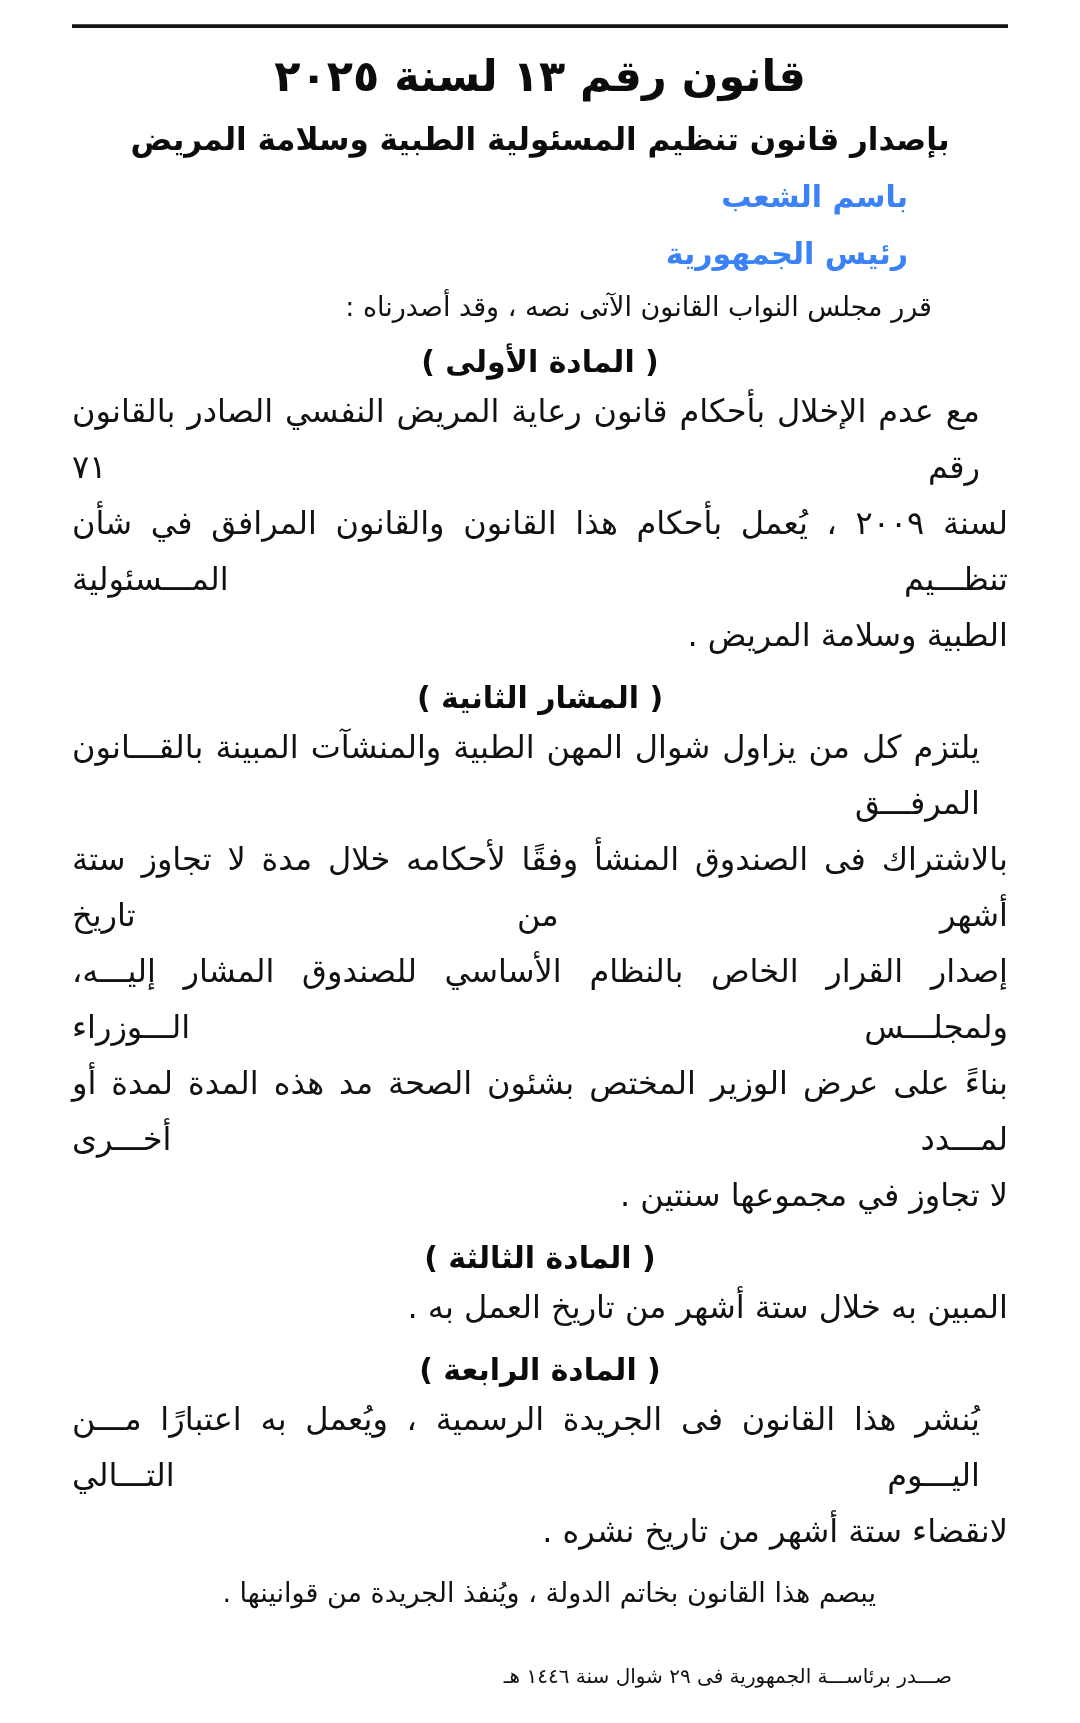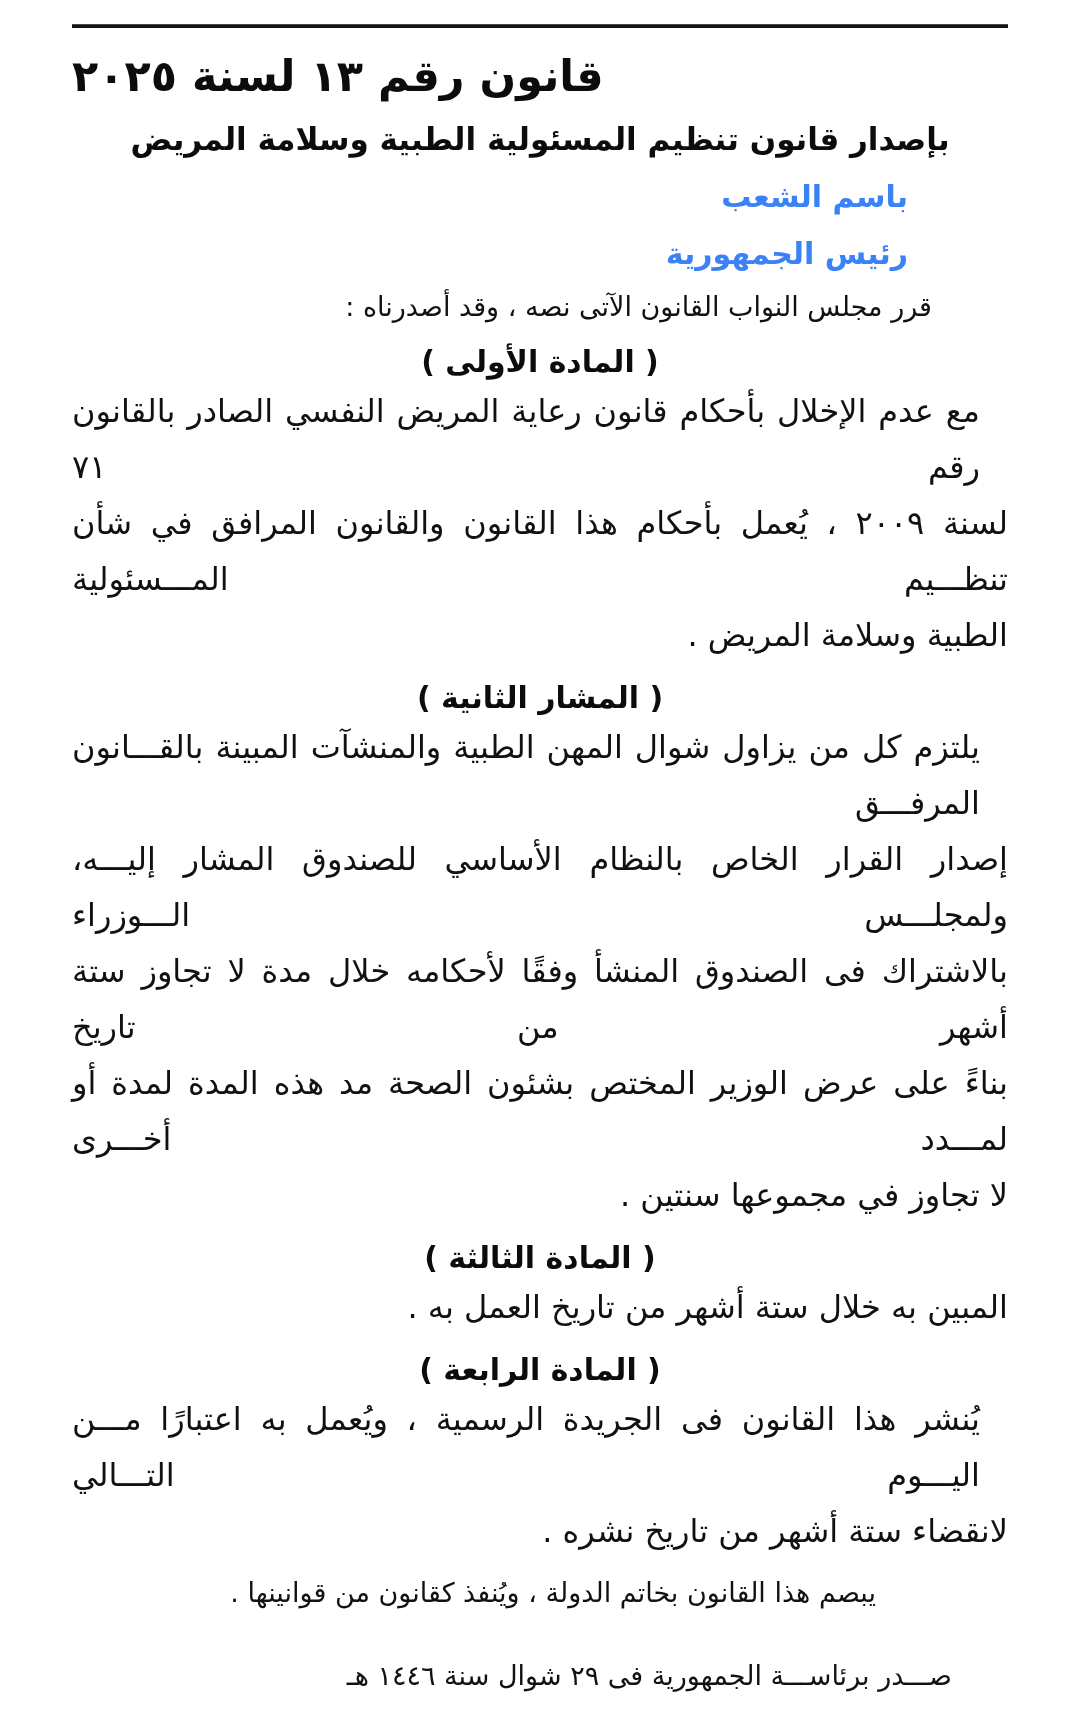--- a/index.html
+++ b/index.html
@@ -51,21 +51,21 @@
     content: "";
     display: block;
     margin-top: 2px;
     height: 1px;
     background: #4a4a4a;
   }
 
   
   .law-title {
     margin: 24px 0 0 0;
-    text-align: left;
+    text-align: center;
     font-size: 43px;
     font-weight: bold;
     line-height: 1.15;
     color: #0c0c0c;
   }
   .law-subtitle {
     margin: 20px 0 0 0;
     text-align: center;
     font-size: 31px;
     font-weight: bold;
@@ -112,21 +112,21 @@
 
   
   .seal-line {
     margin-top: 6px;
     font-size: 27px;
     line-height: 56px;
     text-align: right;
     padding-right: 132px;
   }
   .issued-line {
-    font-size: 27px;
+    font-size: 20px;
     line-height: 56px;
     padding-right: 56px;
   }
   .gregorian-line {
     font-size: 27px;
     line-height: 56px;
     text-align: right;
     padding-right: 262px;
   }
   .signature {
@@ -161,38 +161,38 @@
     <section>
       <h3 class="article-heading">( المادة الأولى )</h3>
       <div class="bline first just">مع عدم الإخلال بأحكام قانون رعاية المريض النفسي الصادر بالقانون رقم ٧١</div>
       <div class="bline just">لسنة ٢٠٠٩ ، يُعمل بأحكام هذا القانون والقانون المرافق في شأن تنظـــيم المـــسئولية</div>
       <div class="bline end">الطبية وسلامة المريض .</div>
     </section>
 
     <section>
       <h3 class="article-heading">( المشار الثانية )</h3>
       <div class="bline first just">يلتزم كل من يزاول شوال المهن الطبية والمنشآت المبينة بالقـــانون المرفـــق</div>
+      <div class="bline just">بالاشتراك فى الصندوق المنشأ وفقًا لأحكامه خلال مدة لا تجاوز ستة أشهر من تاريخ</div>
       <div class="bline just">إصدار القرار الخاص بالنظام الأساسي للصندوق المشار إليـــه، ولمجلـــس الـــوزراء</div>
-      <div class="bline just">بالاشتراك فى الصندوق المنشأ وفقًا لأحكامه خلال مدة لا تجاوز ستة أشهر من تاريخ</div>
       <div class="bline just">بناءً على عرض الوزير المختص بشئون الصحة مد هذه المدة لمدة أو لمـــدد أخـــرى</div>
       <div class="bline end">لا تجاوز في مجموعها سنتين .</div>
     </section>
 
     <section>
       <h3 class="article-heading">( المادة الثالثة )</h3>
       <div class="bline end">المبين به خلال ستة أشهر من تاريخ العمل به .</div>
     </section>
 
     <section>
       <h3 class="article-heading">( المادة الرابعة )</h3>
       <div class="bline first just">يُنشر هذا القانون فى الجريدة الرسمية ، ويُعمل به اعتبارًا مـــن اليـــوم التـــالي</div>
       <div class="bline end">لانقضاء ستة أشهر من تاريخ نشره .</div>
     </section>
 
   </main>
 
   <footer>
-    <p class="seal-line">يبصم هذا القانون بخاتم الدولة ، ويُنفذ كقانون من قوانينها .</p>
+    <p class="seal-line">يبصم هذا القانون بخاتم الدولة ، ويُنفذ الجريدة من قوانينها .</p>
     <p class="issued-line">صـــدر برئاســـة الجمهورية فى ٢٩ شوال سنة ١٤٤٦ هـ</p>
     <p class="signature">عبد الفتاح السيسى</p>
   </footer>
 
 </div>
 
 </body></html>

